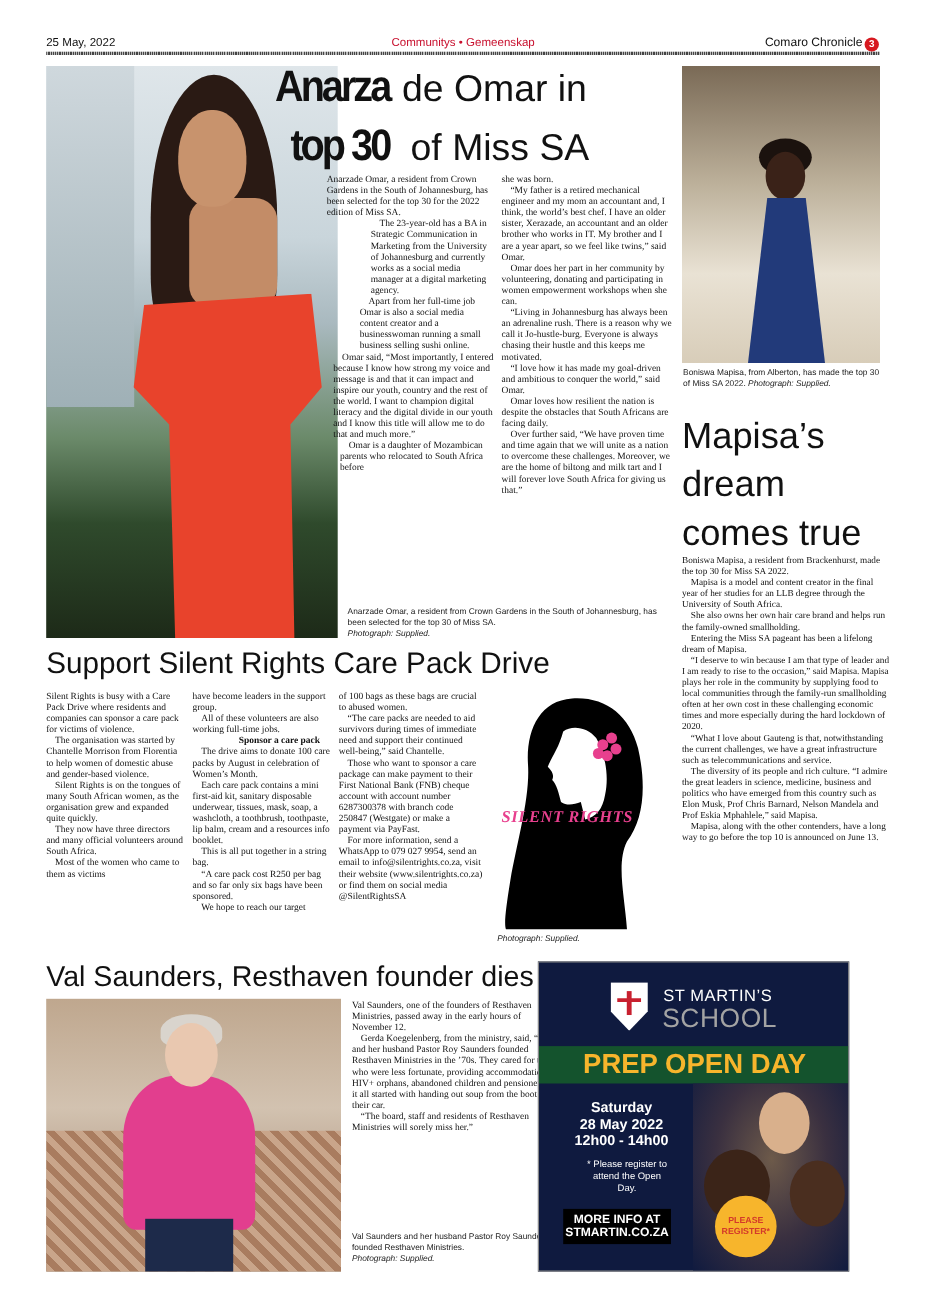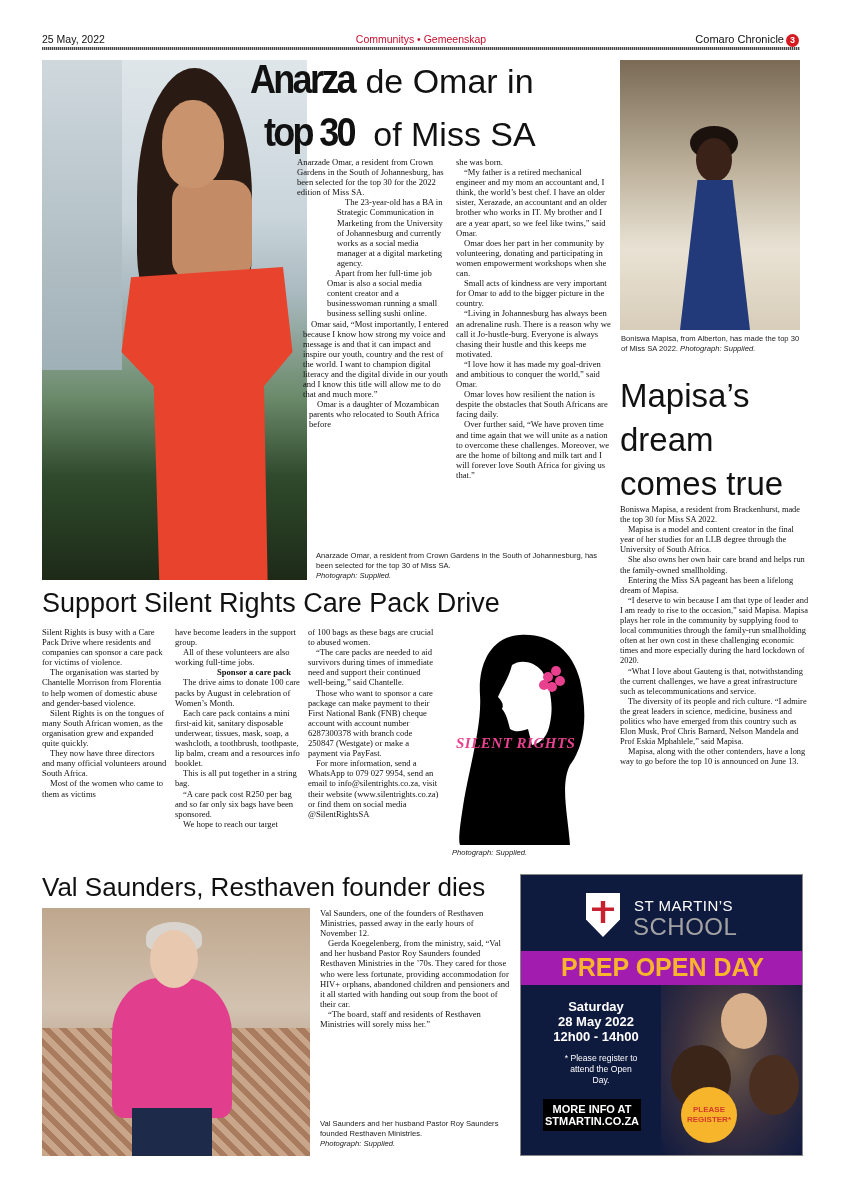--- a/index.html
+++ b/index.html
@@ -66,26 +66,26 @@
     background: linear-gradient(180deg,#bfa78e 0%,#d2c2b0 40%,#9a7a62 100%); }
   .photo-val .sofa { position:absolute; left:0; top:120px; width:268px; height:128px; background: repeating-linear-gradient(45deg,#c9a58a 0 6px,#a97c5f 6px 12px); }
   .photo-val .body { position:absolute; left:70px; top:70px; width:120px; height:140px; background:#e23e8e; border-radius: 40% 40% 10% 10%; }
   .photo-val .head { position:absolute; left:108px; top:22px; width:48px; height:58px; background:#e9c8b0; border-radius:50%; }
   .photo-val .hairv { position:absolute; left:104px; top:14px; width:56px; height:30px; background:#d9d4cd; border-radius:50% 50% 30% 30%; }
   .photo-val .legs { position:absolute; left:90px; top:200px; width:80px; height:50px; background:#1d2a4a; }
   .val-body { left: 320px; top: 908px; width: 192px; }
   .val-caption { left: 320px; top: 1119px; width: 192px; }
 
   
-  .ad { left: 520px; top: 874px; width: 283px; height: 282px; background: #0f1a3f; border: 1px solid #888; overflow: hidden; }
+  .ad { left: 489px; top: 874px; width: 283px; height: 282px; background: #0f1a3f; border: 1px solid #888; overflow: hidden; }
   .ad-crest { position:absolute; left: 65px; top: 18px; width: 34px; height: 44px; background:#fff; clip-path: polygon(0 0,100% 0,100% 60%,50% 100%,0 60%); }
   .ad-crest::after { content:""; position:absolute; left:6px; top:8px; width:22px; height:22px; background:#c8202f; clip-path: polygon(40% 0,60% 0,60% 30%,100% 30%,100% 45%,60% 45%,60% 100%,40% 100%,40% 45%,0 45%,0 30%,40% 30%); }
   .ad-name1 { position:absolute; left: 113px; top: 22px; font-family: "Liberation Sans", sans-serif; font-size: 15px; color:#fff; letter-spacing: 0.5px; }
   .ad-name2 { position:absolute; left: 112px; top: 38px; font-family: "Liberation Sans", sans-serif; font-size: 24px; color:#a3a3a3; letter-spacing: 0.5px; }
-  .ad-banner { position:absolute; left:0; top: 76px; width: 283px; height: 34px; background: #a21caf; }
+  .ad-banner { position:absolute; left:0; top: 76px; width: 283px; height: 34px; background: #14532d; }
   .ad-banner span { position:absolute; left:0; width:283px; top: 2px; text-align:center; font-family:"Liberation Sans",sans-serif; font-weight:bold; font-size: 25px; color:#f7b52c; }
   .ad-photo { position:absolute; left: 140px; top: 110px; width: 143px; height: 172px; background: radial-gradient(ellipse at 50% 40%, #6d5a4a 0%, #3a3040 50%, #0f1a3f 100%); }
   .ad-kid1 { position:absolute; left: 150px; top: 170px; width: 60px; height: 66px; background:#3b2418; border-radius:50%; }
   .ad-kid2 { position:absolute; left: 200px; top: 118px; width: 46px; height: 56px; background:#d9b08c; border-radius:50%; }
   .ad-kid3 { position:absolute; left: 228px; top: 180px; width: 50px; height: 60px; background:#4a2e1f; border-radius:50%; }
   .ad-date1 { position:absolute; left: 30px; top: 124px; width: 90px; text-align:center; font-family:"Liberation Sans",sans-serif; font-weight:bold; font-size: 13px; color:#fff; }
   .ad-date2 { position:absolute; left: 14px; top: 139px; width: 122px; text-align:center; font-family:"Liberation Sans",sans-serif; font-weight:bold; font-size: 13px; color:#fff; }
   .ad-date3 { position:absolute; left: 14px; top: 154px; width: 122px; text-align:center; font-family:"Liberation Sans",sans-serif; font-weight:bold; font-size: 13px; color:#fff; }
   .ad-note { position:absolute; left: 40px; top: 178px; width: 80px; text-align:center; font-family:"Liberation Sans",sans-serif; font-size: 8.6px; line-height: 11px; color:#fff; }
   .ad-btn { position:absolute; left: 22px; top: 224px; width: 98px; height: 32px; background:#000000; color:#fff; font-family:"Liberation Sans",sans-serif; font-weight:bold; font-size: 11px; line-height: 12px; text-align:center; padding-top: 4px; }
@@ -117,21 +117,20 @@
   <p class="first">Anarzade Omar, a resident from Crown Gardens in the South of Johannesburg, has been selected for the top 30 for the 2022 edition of Miss SA.</p>
   <p style="padding-left:40px">The 23-year-old has a BA in Strategic Communication in Marketing from the University of Johannesburg and currently works as a social media manager at a digital marketing agency.</p>
   <p style="padding-left:30px">Apart from her full-time job Omar is also a social media content creator and a businesswoman running a small business selling sushi online.</p>
   <p style="padding-left:6px">Omar said, “Most importantly, I entered because I know how strong my voice and message is and that it can impact and inspire our youth, country and the rest of the world. I want to champion digital literacy and the digital divide in our youth and I know this title will allow me to do that and much more.”</p>
   <p style="padding-left:12px">Omar is a daughter of Mozambican parents who relocated to South Africa before</p>
 </div>
 <div class="abs omar-col2 body-text">
   <p class="first">she was born.</p>
   <p>“My father is a retired mechanical engineer and my mom an accountant and, I think, the world’s best chef. I have an older sister, Xerazade, an accountant and an older brother who works in IT. My brother and I are a year apart, so we feel like twins,” said Omar.</p>
   <p>Omar does her part in her community by volunteering, donating and participating in women empowerment workshops when she can.</p>
-  <p>Small acts of kindness are very important for Omar to add to the bigger picture in the country.</p>
   <p>“Living in Johannesburg has always been an adrenaline rush. There is a reason why we call it Jo-hustle-burg. Everyone is always chasing their hustle and this keeps me motivated.</p>
   <p>“I love how it has made my goal-driven and ambitious to conquer the world,” said Omar.</p>
   <p>Omar loves how resilient the nation is despite the obstacles that South Africans are facing daily.</p>
   <p>Over further said, “We have proven time and time again that we will unite as a nation to overcome these challenges. Moreover, we are the home of biltong and milk tart and I will forever love South Africa for giving us that.”</p>
 </div>
 <div class="abs omar-caption caption">
   <span>Anarzade Omar, a resident from Crown Gardens in the South of Johannesburg, has been selected for the top 30 of Miss SA.</span><br>
   <i>Photograph: Supplied.</i>
 </div>
 

